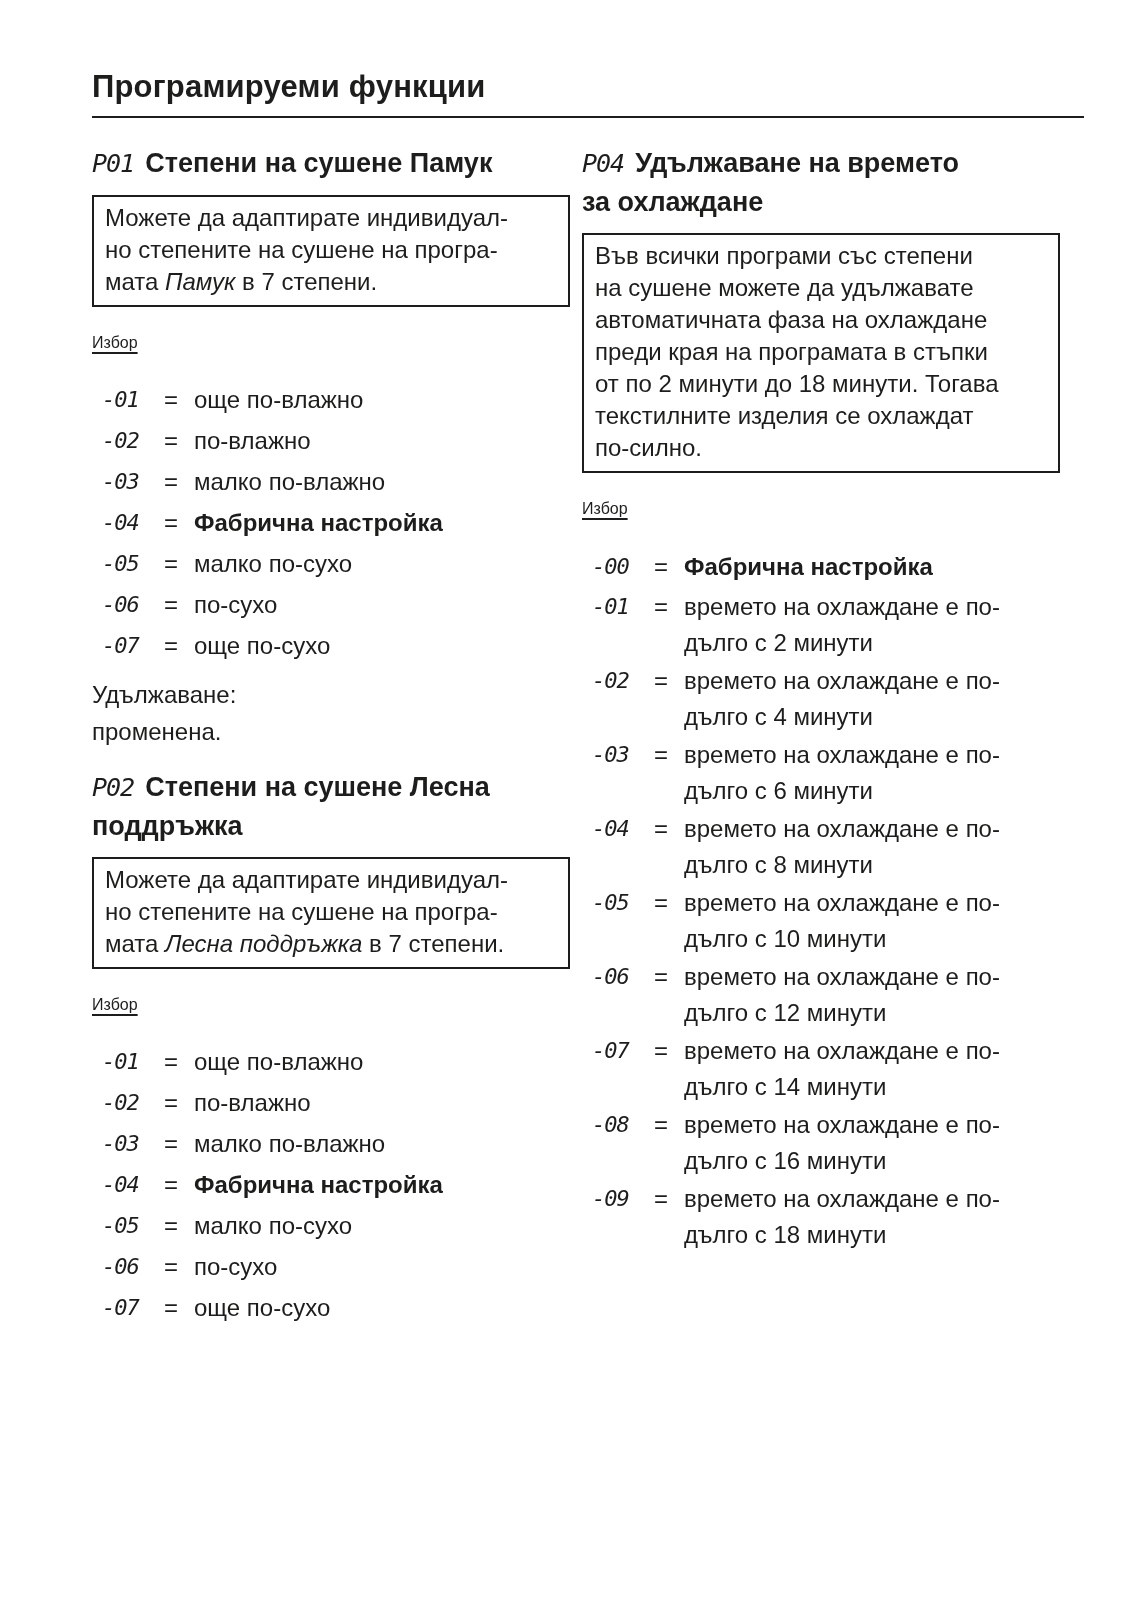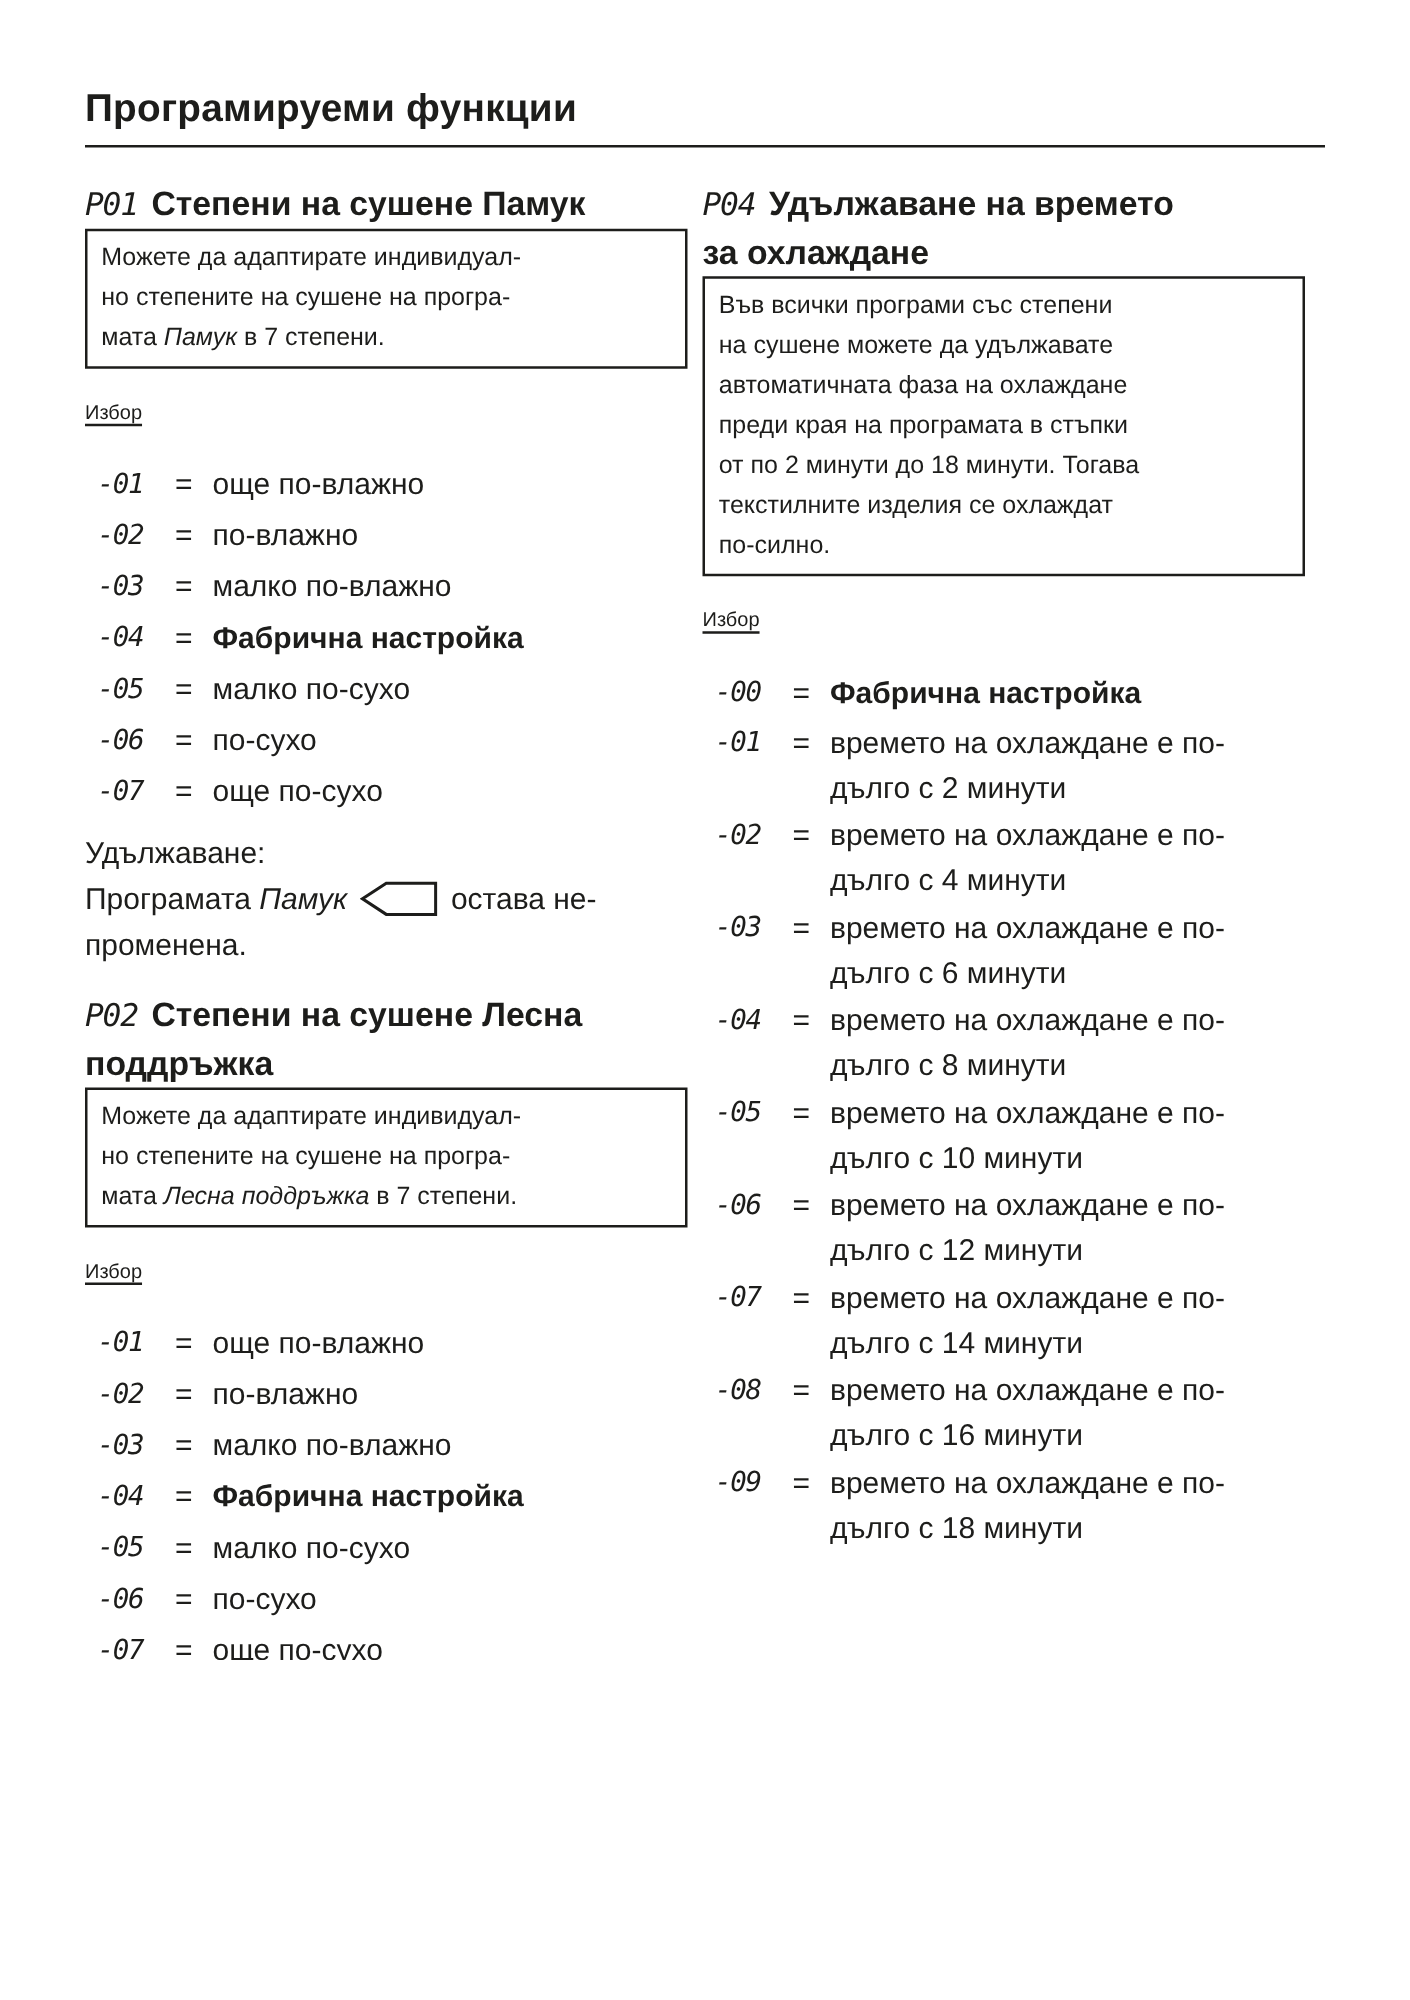--- a/index.html
+++ b/index.html
@@ -3,21 +3,21 @@
 <meta charset="utf-8">
 <style>
   html,body { margin:0; padding:0; background:#ffffff; }
   .page {
     position:relative;
     width:1128px; height:1328px;
     background:#ffffff;
     color:#1d1d1b;
     font-family:"Liberation Sans", sans-serif;
     box-sizing:border-box;
-    padding:56px 68px 0 68px;
+    padding:56px 68px 0 92px;
     overflow:hidden;
   }
   h1.page-title {
     font-size:31px; font-weight:700;
     line-height:38px;
     margin:12px 0 10px 0;
     letter-spacing:0.2px;
   }
   .title-rule { width:992px; border-bottom:2px solid #1d1d1b; }
   .columns { display:flex; gap:12px; margin-top:26px; }
@@ -28,22 +28,23 @@
   .lcd {
     font-family:"DejaVu Sans Mono", monospace;
     font-style:italic;
     font-weight:400;
     letter-spacing:-1px;
   }
   .code-head { font-size:25px; margin-right:11px; }
 
   .info-box {
     border:2px solid #1d1d1b;
+    margin-top:12px;
     padding:5px 10px 7px 11px;
-    font-size:20px; line-height:32px;
+    font-size:24px; line-height:32px;
   }
   .bl { display:block; }
   em { font-style:italic; }
 
   .select-label {
     margin-top:20px;
     font-size:16px; line-height:32px;
     text-decoration:underline;
     text-decoration-thickness:2px;
     text-underline-offset:4px;
@@ -135,23 +136,20 @@
             </div>
           <div class="opt-row">
               <span class="lcd opt-code">-07</span>
               <span class="opt-eq">=</span>
               <span class="opt-label">още по-сухо</span>
             </div>
         </div>
 
         <div class="exception">
           <span class="exc">Удължаване:</span>
-          <span class="exc"><span>Програмата </span><em>Памук</em><svg class="tag-icon" width="63" height="30" viewBox="0 0 63 30">
-                <polygon points="2,15 21,2.5 60.5,2.5 60.5,27.5 21,27.5" fill="none" stroke="#1d1d1b" stroke-width="2.4"></polygon>
-              </svg><span>остава не-</span></span>
           <span class="exc">променена.</span>
         </div>
       </section>
 
       <section class="sec-p02">
         <h2 class="sec-head">
           <span class="head-line"><span class="lcd code-head">P02</span><span class="head-text">Степени на сушене Лесна</span></span>
           <span class="head-line">поддръжка</span>
         </h2>
 

